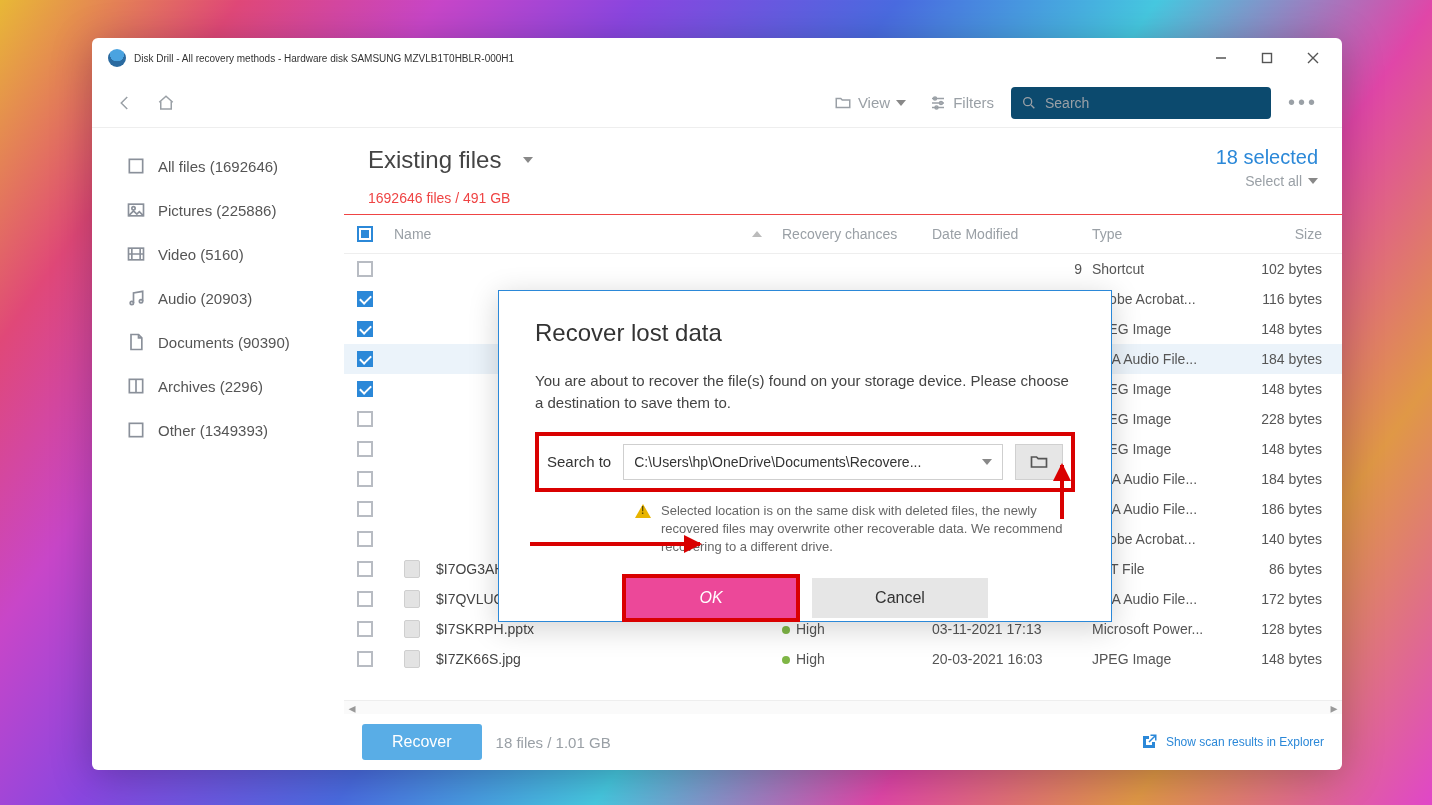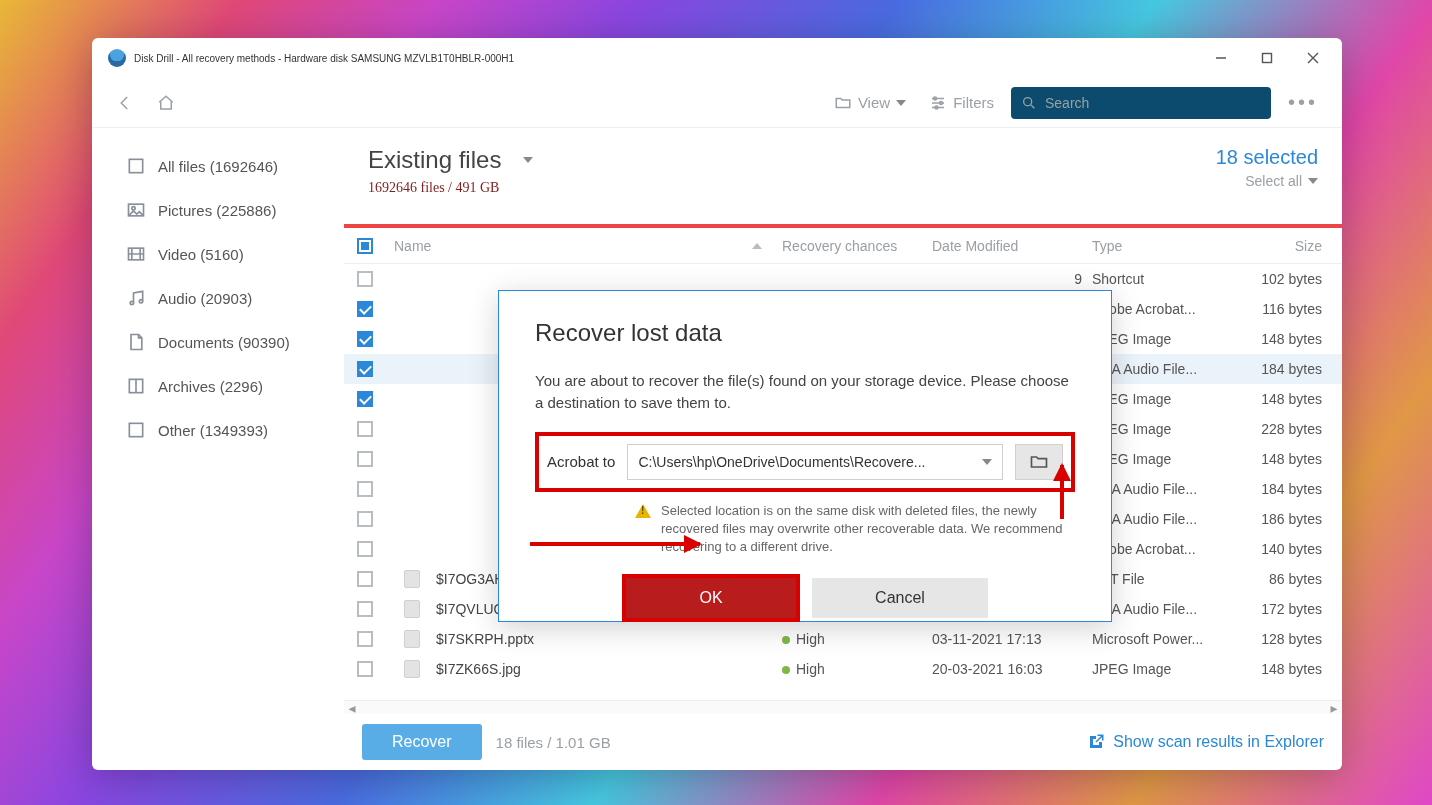--- a/index.html
+++ b/index.html
@@ -75,30 +75,30 @@
     font-size: 15px; color: #555;
   }
   .side-item svg { width: 20px; height: 20px; color: #8a909a; }
 
   .main { flex: 1; display: flex; flex-direction: column; min-width: 0; }
   .main-head {
     padding: 18px 24px 8px 24px;
     display: flex; align-items: flex-start; justify-content: space-between;
   }
   .main-head h1 { font-size: 24px; font-weight: 500; color: #444; display: flex; align-items: center; gap: 22px; }
-  .meta { font-size: 14px; color: #7f1d1d; margin-top: 6px; font-family: Liberation Serif, serif; }
+  .meta { font-size: 14px; color: #ef4444; margin-top: 16px; }
   .selcount { color: #2b88d8; font-size: 20px; font-weight: 400; text-align: right; }
   .selall { color: #9aa0a6; font-size: 14px; text-align: right; margin-top: 4px; display: flex; justify-content: flex-end; align-items: center; gap: 6px; }
 
   
   .table-wrap { flex: 1; overflow: hidden; position: relative; }
   .thead {
     display: flex; align-items: center; height: 40px;
-    border-top: 4px solid #ef4444; border-bottom: 1px solid #eee;
-    color: #9aa0a6; font-size: 14px; margin-top: 20px;
+    border-top: 1px solid #ef4444; border-bottom: 1px solid #eee;
+    color: #9aa0a6; font-size: 14px;
   }
   .col-check { width: 42px; display: flex; justify-content: center; }
   .hdr-checkbox { width: 16px; height: 16px; border: 2px solid #2b88d8; position: relative; }
   .hdr-checkbox::after { content:""; position: absolute; inset: 2px; background: #2b88d8; }
   .col-name { flex: 1; padding-left: 8px; display: flex; align-items: center; gap: 6px; }
   .col-chance { width: 150px; }
   .col-date   { width: 160px; }
   .col-type   { width: 140px; }
   .col-size   { width: 110px; text-align: right; padding-right: 20px; }
 
@@ -133,21 +133,21 @@
   .footer {
     height: 56px; display: flex; align-items: center; padding: 0 18px;
     gap: 14px;
   }
   .recover-btn {
     height: 36px; padding: 0 30px; background: #59ade6; color: #fff;
     border-radius: 3px; display: flex; align-items: center; font-size: 16px;
   }
   .footer .info { color: #9aa0a6; font-size: 15px; }
   .footer .spacer { flex: 1; }
-  .explorer-link { color: #2b88d8; font-size: 16px; display: flex; align-items: center; gap: 8px; }
+  .explorer-link { color: #2b88d8; font-size: 12px; display: flex; align-items: center; gap: 8px; }
 
   
   .modal {
     position: absolute;
     left: 406px; top: 252px;
     width: 614px; height: 332px;
     background: #fff;
     border: 1px solid #2b88d8;
     box-shadow: 0 6px 28px rgba(0,0,0,.18);
     padding: 28px 36px;
@@ -172,21 +172,21 @@
   }
 
   .warn-row { display: flex; gap: 10px; margin-top: 10px; padding-left: 100px; }
   .warn-icon { width: 0; height: 0; border-left: 8px solid transparent; border-right: 8px solid transparent;
     border-bottom: 14px solid #e8b400; position: relative; margin-top: 2px; }
   .warn-icon::after { content: "!"; position: absolute; left: -2px; top: 1px; font-size: 10px; color: #5a4a00; font-weight: bold; }
   .warn-text { font-size: 13px; color: #666; line-height: 1.4; }
 
   .modal-btns { display: flex; gap: 12px; justify-content: center; margin-top: 18px; align-items: center; }
   .btn-ok-wrap { border: 4px solid #d90000; }
-  .btn-ok { width: 170px; height: 40px; background: #b91c1c; color: #fff; display: flex; align-items:center; justify-content:center; font-size: 16px; }
+  .btn-ok { width: 170px; height: 40px; background: #ec4899; color: #fff; display: flex; align-items:center; justify-content:center; font-size: 16px; font-style: italic; }
   .btn-cancel { width: 176px; height: 40px; background: #e6e6e6; color: #333; display: flex; align-items:center; justify-content:center; font-size: 16px; }
 
   
   .anno-arrow-h {
     position: absolute;
     height: 4px; background: #d90000;
   }
   .anno-arrow-h::after {
     content: ""; position: absolute; right: -2px; top: -7px;
     border-left: 18px solid #d90000; border-top: 9px solid transparent; border-bottom: 9px solid transparent;
@@ -530,21 +530,21 @@
           <span>Show scan results in Explorer</span>
         </div>
       </div>
     </div>
   </div>
 
   <div class="modal">
     <h2>Recover lost data</h2>
     <p>You are about to recover the file(s) found on your storage device. Please choose a destination to save them to.</p>
     <div class="rec-row">
-      <span class="rec-label">Acrobat to</span>
+      <span class="rec-label">Search to</span>
       <div class="rec-input">
         <span>C:\Users\hp\OneDrive\Documents\Recovere...</span>
         <span class="chev"></span>
       </div>
       <div class="rec-folder">
         <svg viewBox="0 0 24 24" width="20" height="20" fill="none" stroke="#555" stroke-width="2">
             <path d="M3 6h6l2 2h10v10H3z"></path>
           </svg>
       </div>
     </div>

